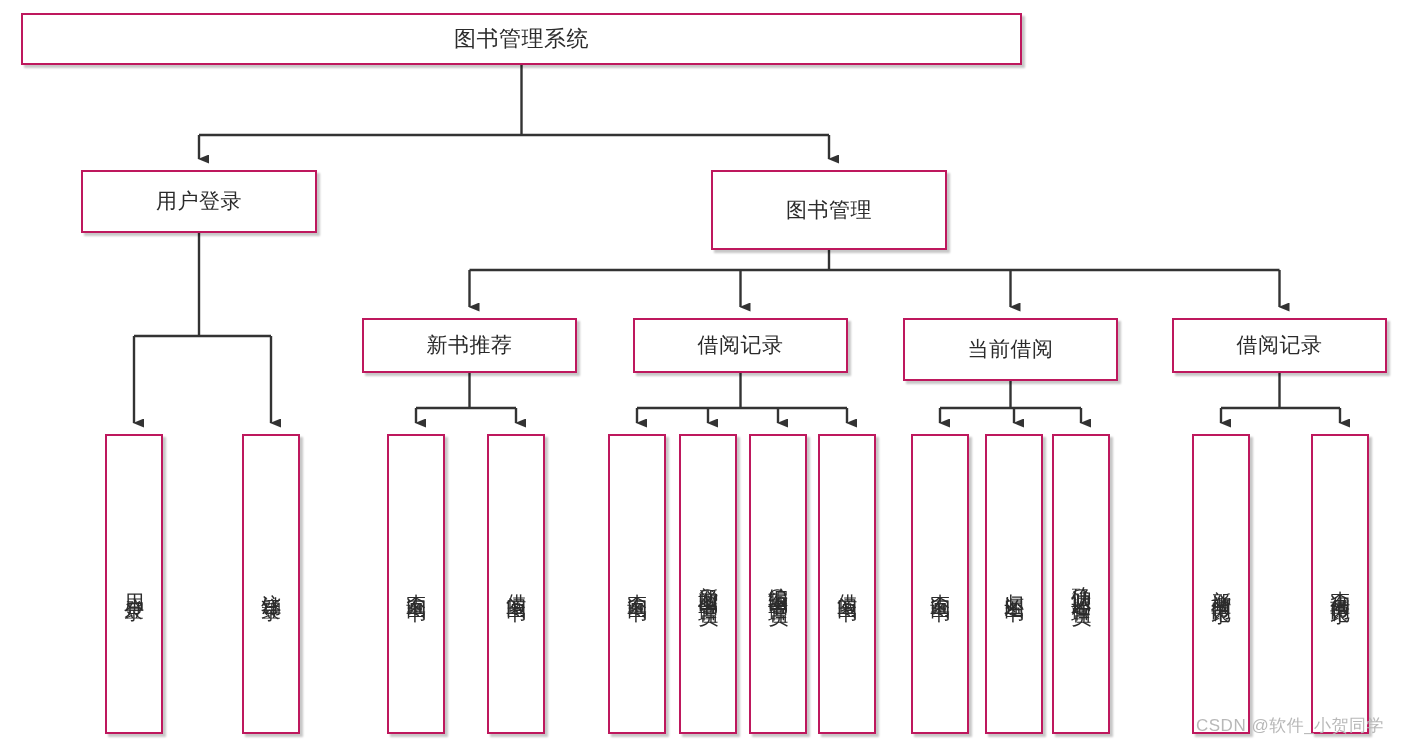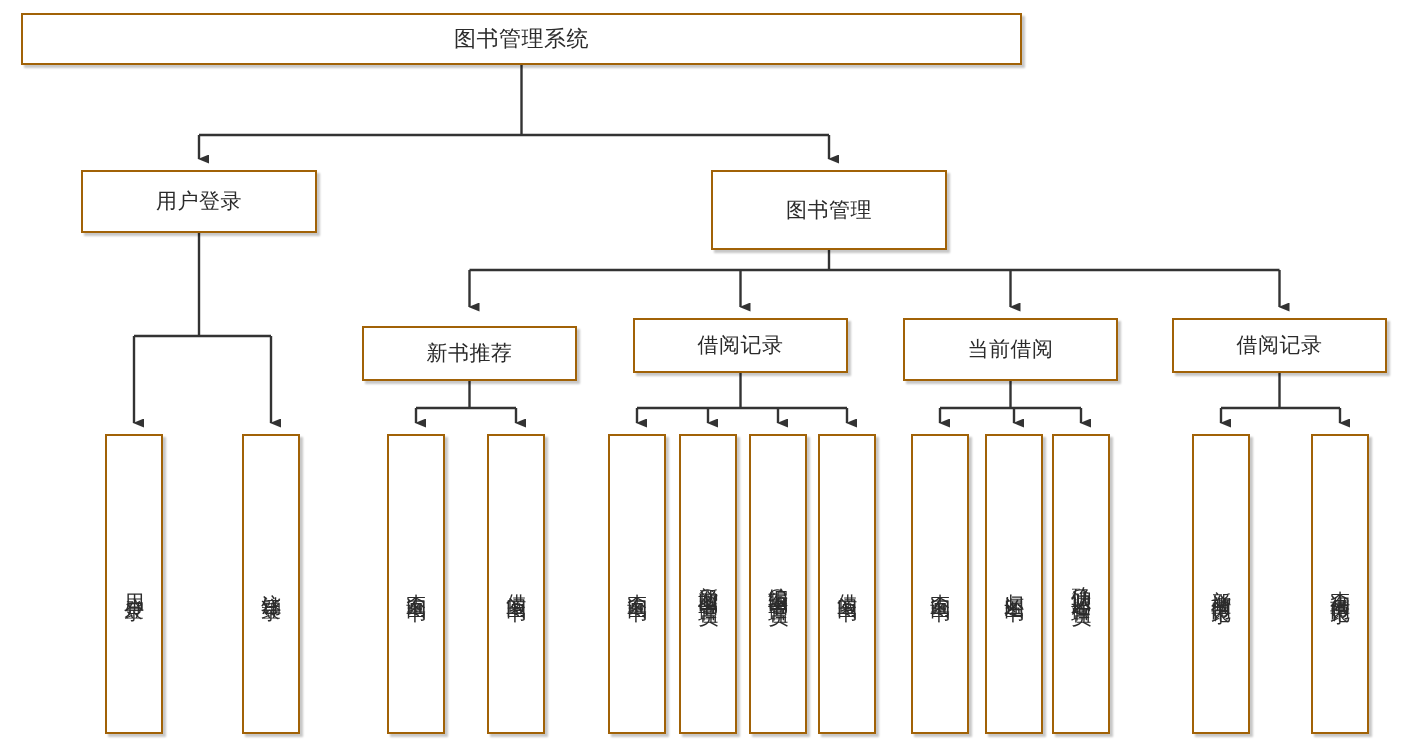--- a/index.html
+++ b/index.html
@@ -23,21 +23,21 @@
     left: 0;
     top: 0;
     width: 1405px;
     height: 747px;
     display: block;
   }
   .node-box {
     position: absolute;
     box-sizing: border-box;
     background: #ffffff;
-    border: 2px solid #a16207;
+    border: 2px solid #be185d;
     box-shadow: 3px 3px 2px rgba(0,0,0,0.22);
     display: flex;
     align-items: center;
     justify-content: center;
     overflow: hidden;
   }
   .node-label {
     color: #2b2b2b;
     font-size: 21px;
     line-height: 1.18;
@@ -115,21 +115,21 @@
   <div id="node-layer">
       <div class="node-box root" style="left: 21px; top: 13px; width: 1001px; height: 52px;">
         <span class="node-label">图书管理系统</span>
       </div>
       <div class="node-box" style="left: 81px; top: 170px; width: 236px; height: 63px;">
         <span class="node-label">用户登录</span>
       </div>
       <div class="node-box" style="left: 711px; top: 170px; width: 236px; height: 80px;">
         <span class="node-label">图书管理</span>
       </div>
-      <div class="node-box" style="left: 362px; top: 318px; width: 215px; height: 55px; margin-top: 8px;">
+      <div class="node-box" style="left: 362px; top: 318px; width: 215px; height: 55px;">
         <span class="node-label">新书推荐</span>
       </div>
       <div class="node-box" style="left: 633px; top: 318px; width: 215px; height: 55px;">
         <span class="node-label">借阅记录</span>
       </div>
       <div class="node-box" style="left: 903px; top: 318px; width: 215px; height: 63px;">
         <span class="node-label">当前借阅</span>
       </div>
       <div class="node-box" style="left: 1172px; top: 318px; width: 215px; height: 55px;">
         <span class="node-label">借阅记录</span>
@@ -168,14 +168,15 @@
         <span class="node-label">确认归还（管理员）</span>
       </div>
       <div class="node-box vertical" style="left: 1192px; top: 434px; width: 58px; height: 300px;">
         <span class="node-label">新增借阅记录</span>
       </div>
       <div class="node-box vertical" style="left: 1311px; top: 434px; width: 58px; height: 300px;">
         <span class="node-label">查询借阅记录</span>
       </div>
     </div>
 
+  <div class="watermark" style="left: 1196px; top: 714px;">CSDN @软件_小贺同学</div>
 
 </div>
 
 </body></html>

